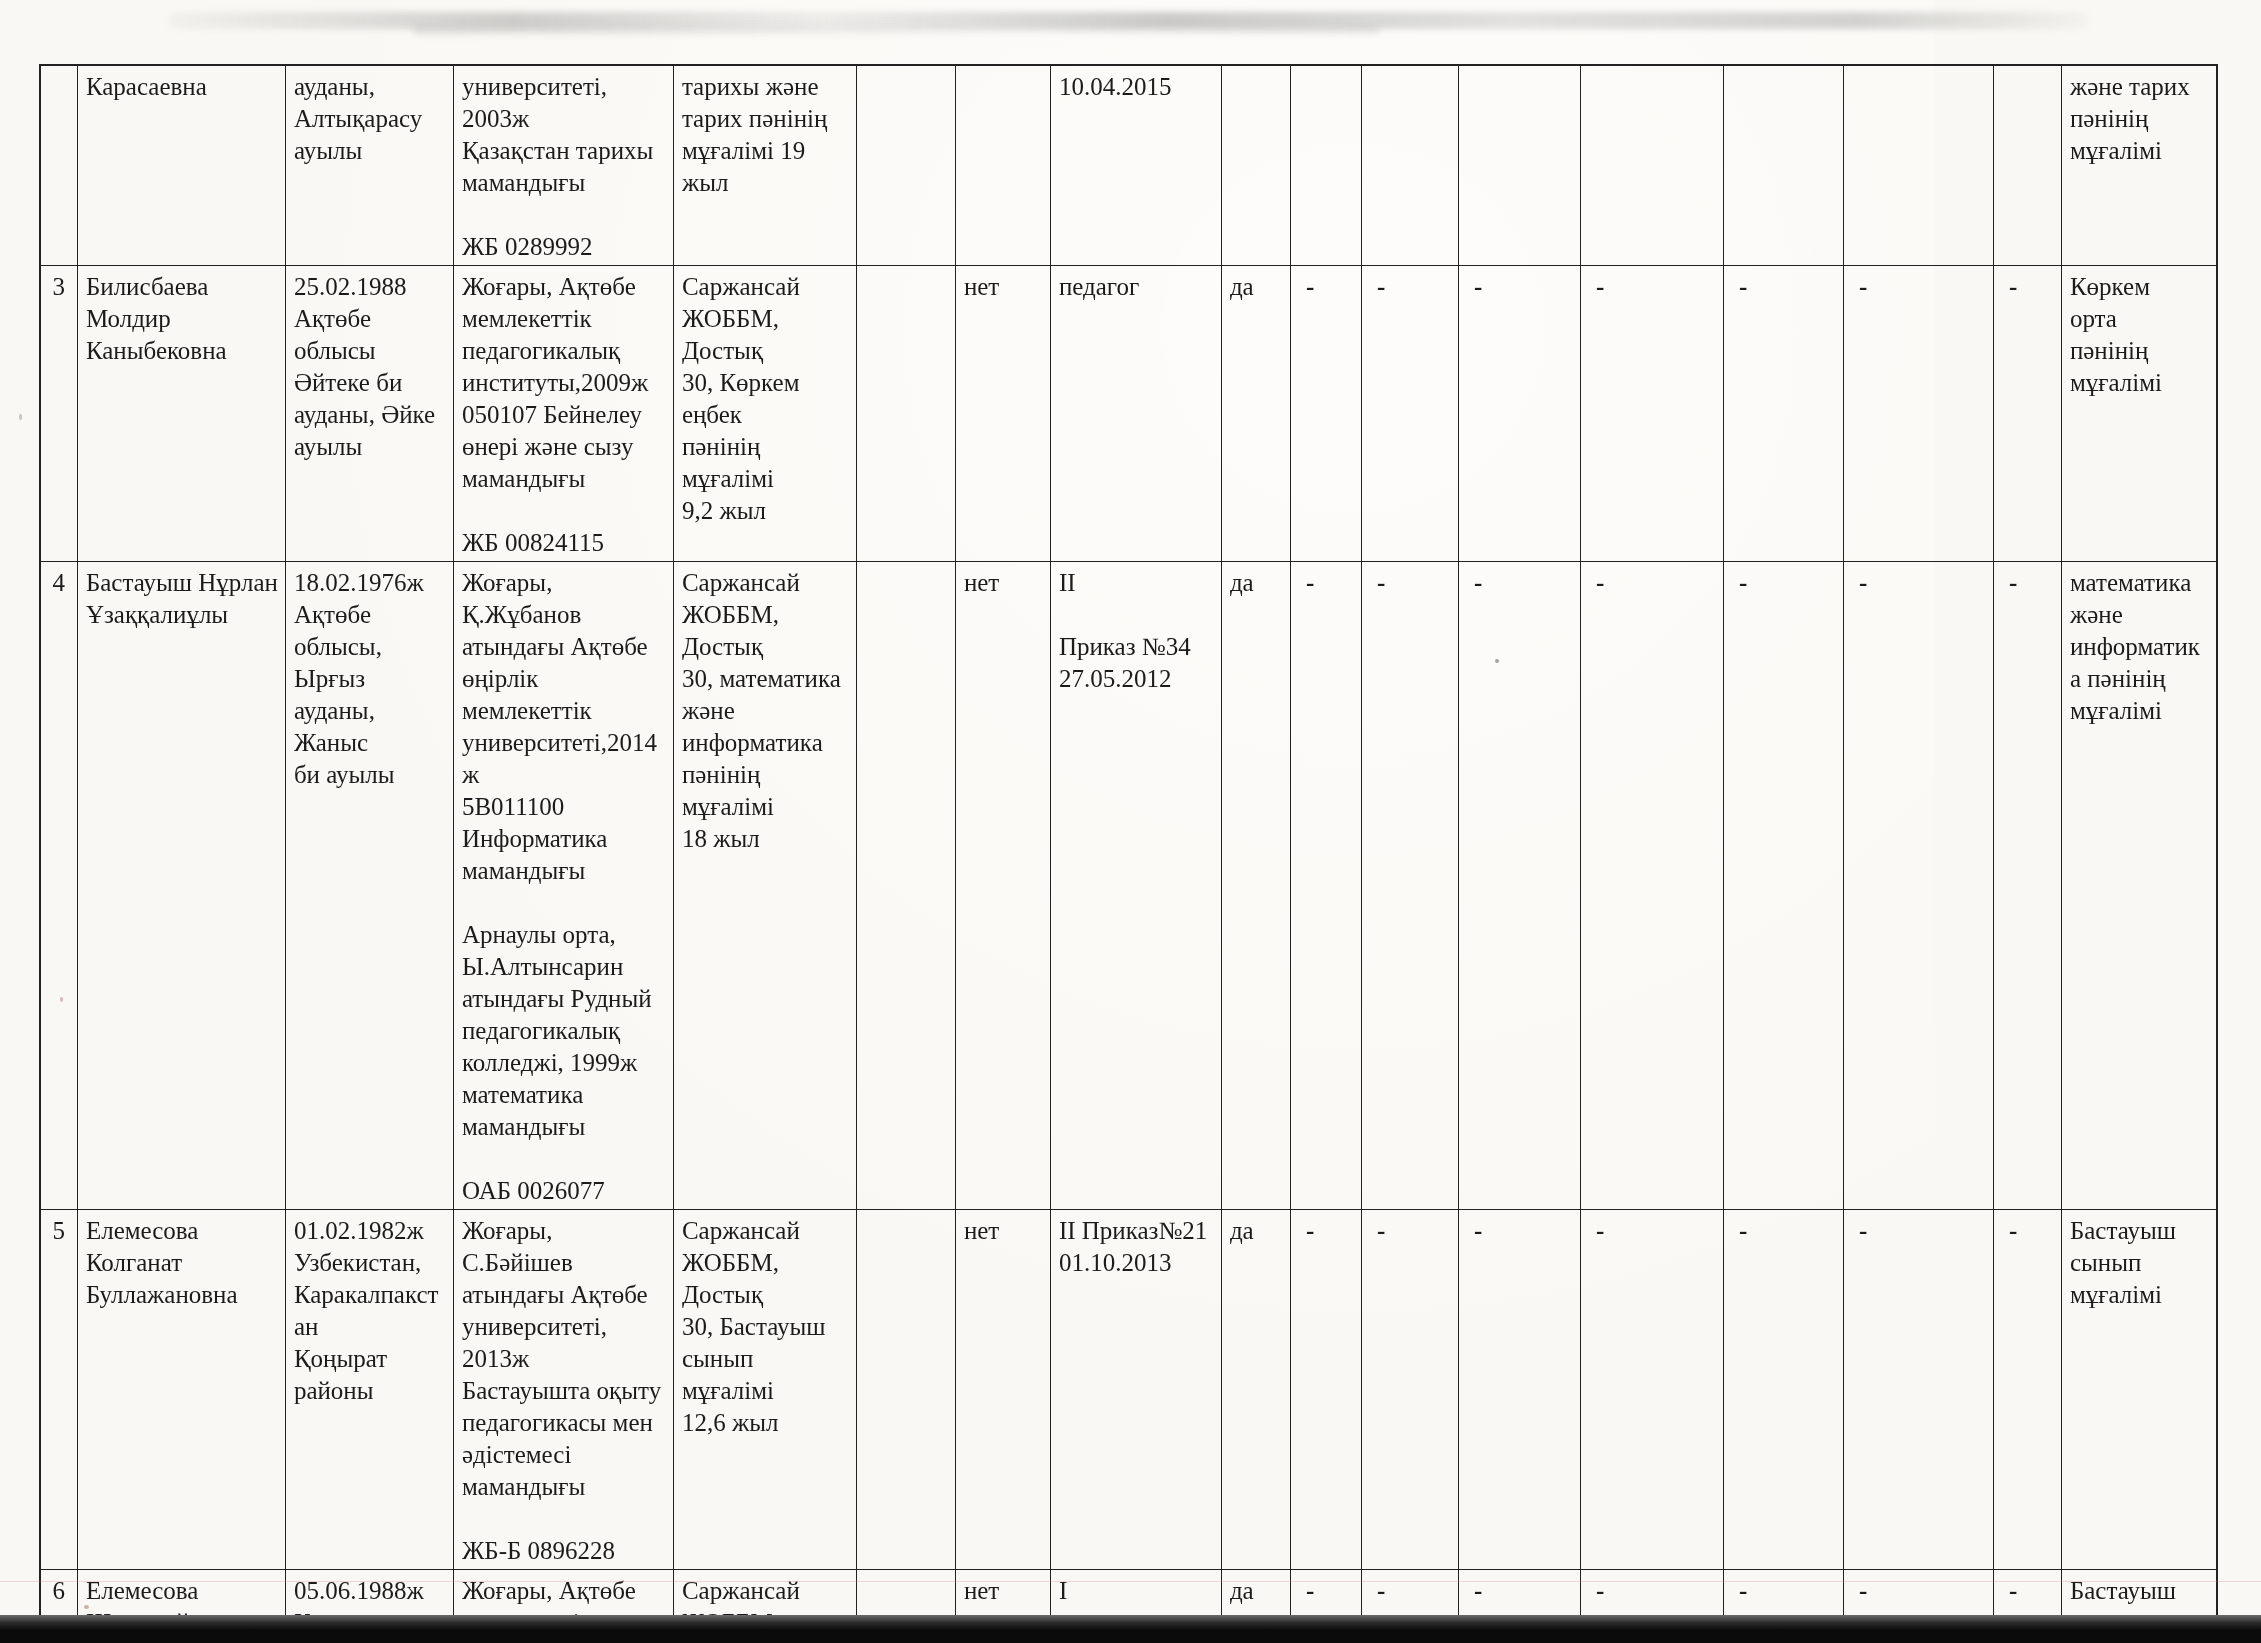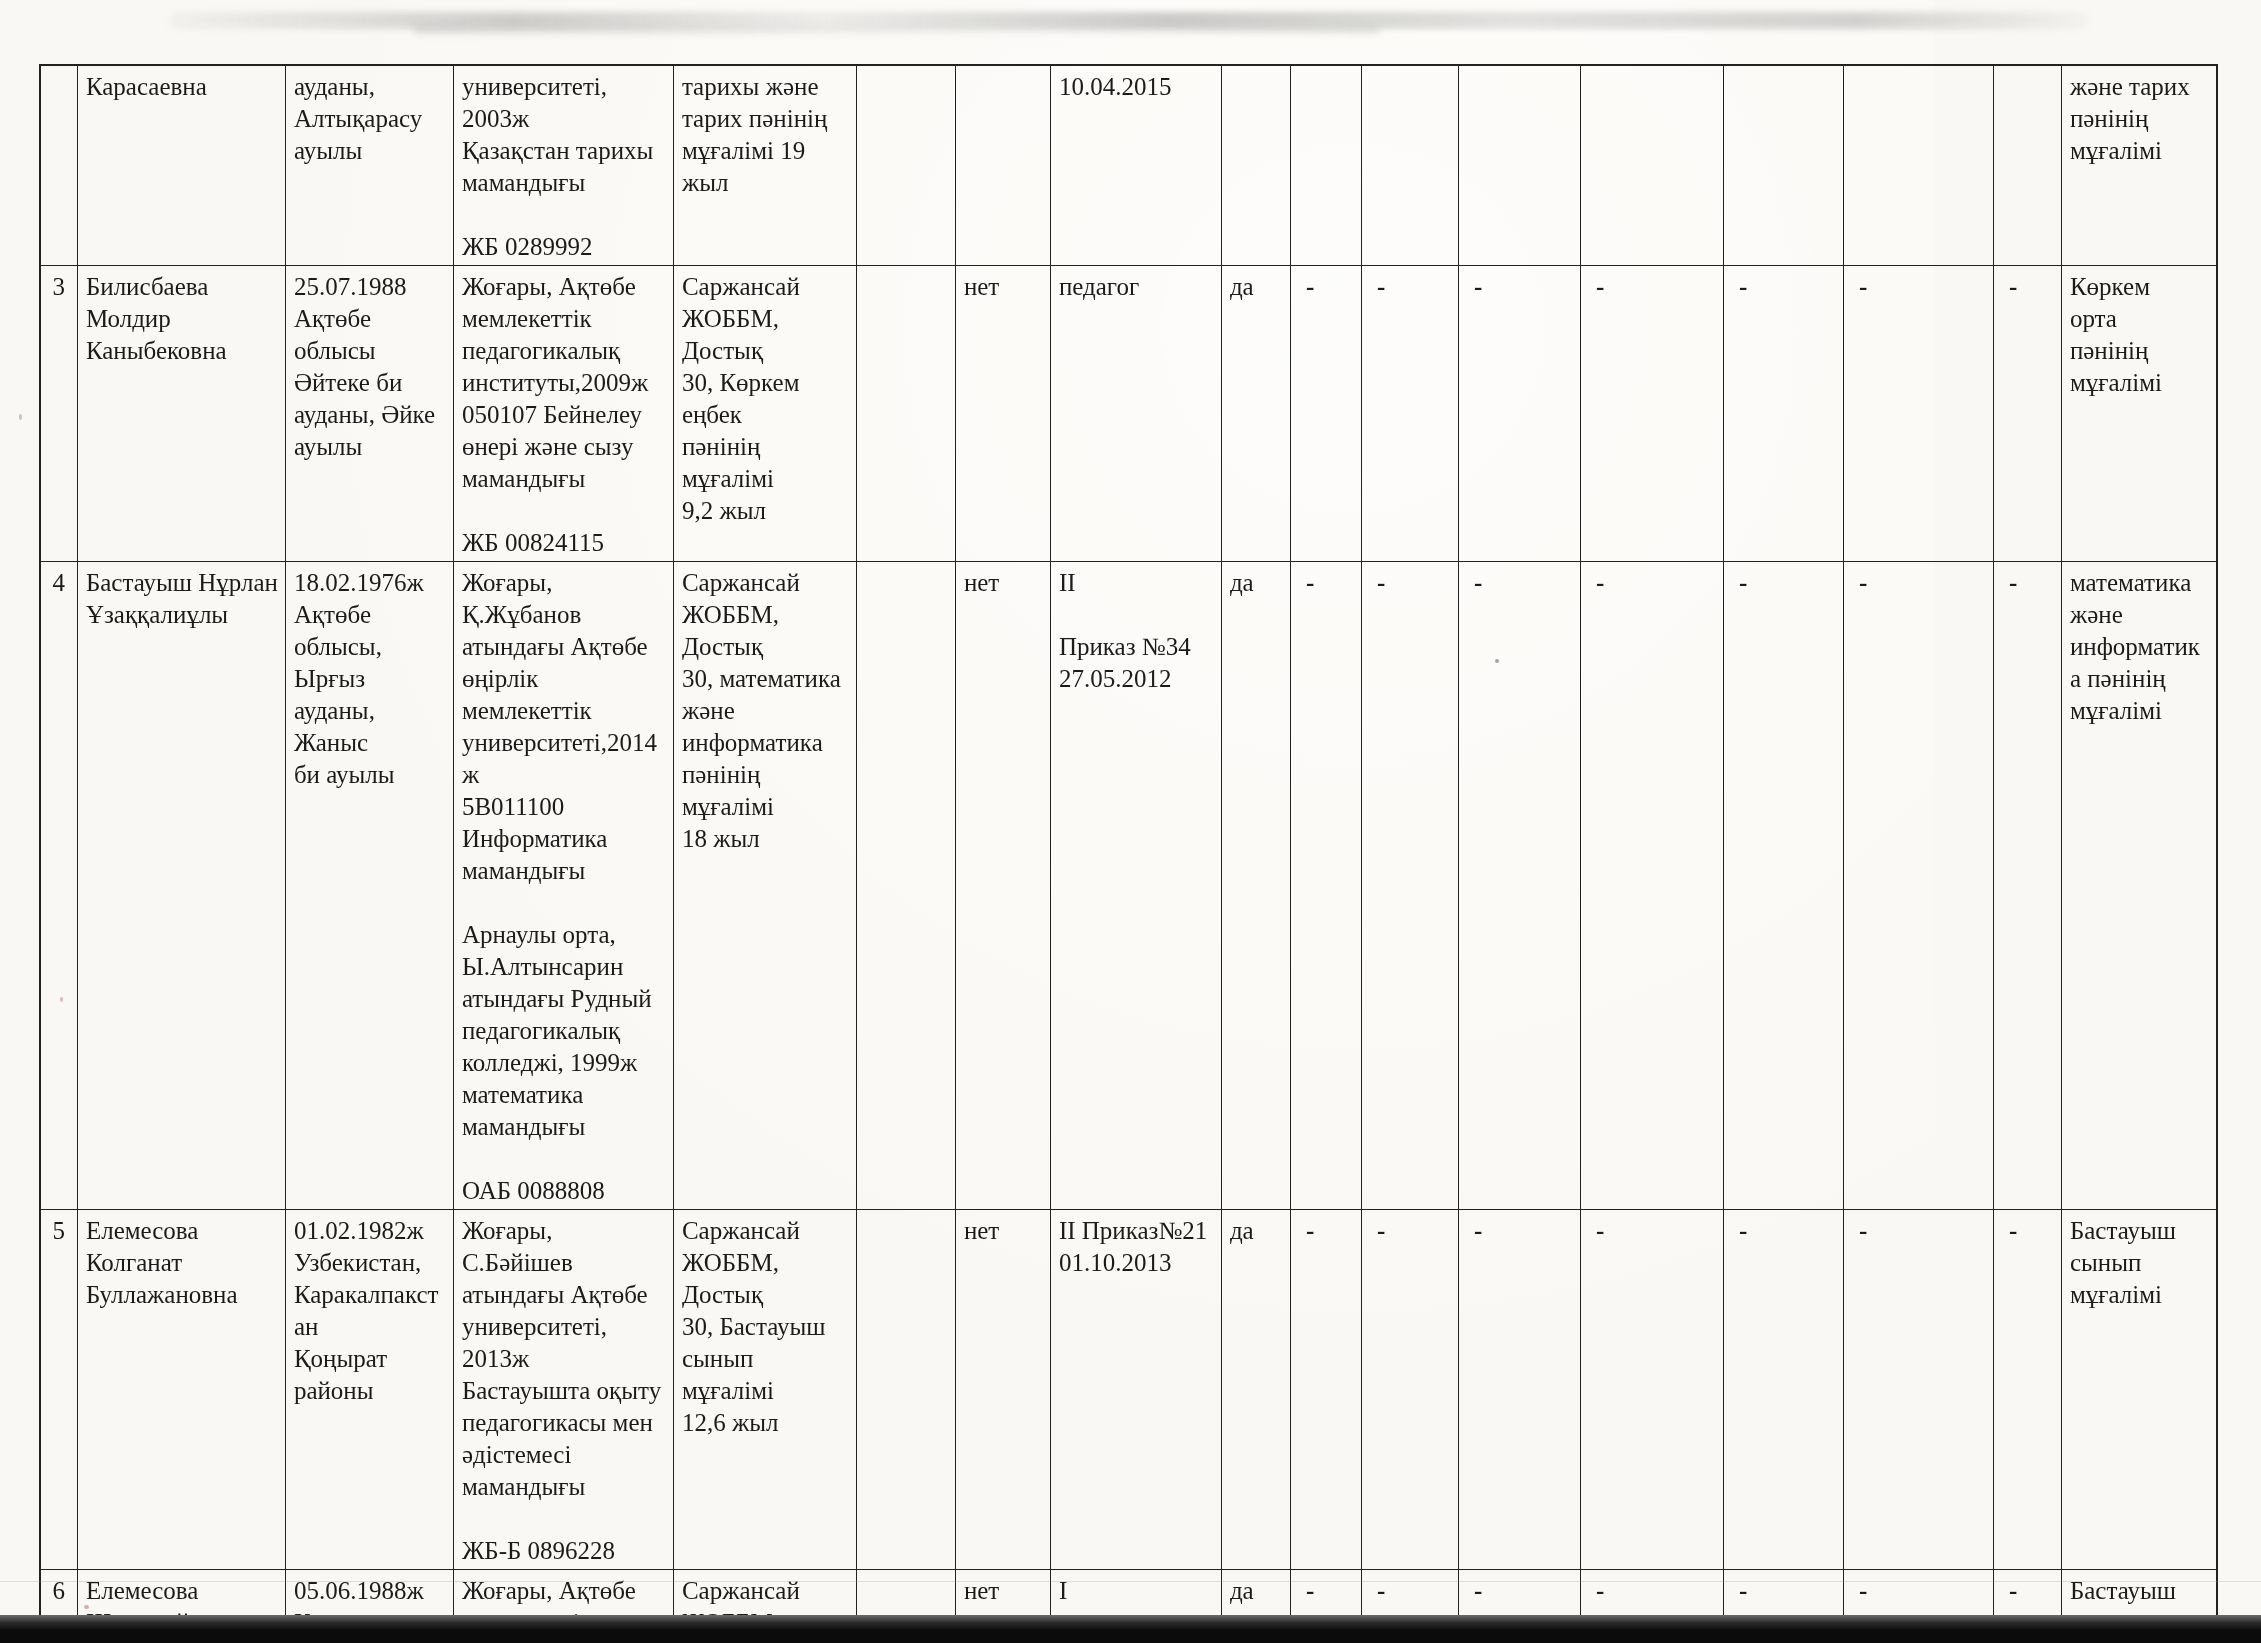--- a/index.html
+++ b/index.html
@@ -150,21 +150,21 @@
           <td class="c-dash"></td>
           <td>және тарих
 пәнінің
 мұғалімі</td>
         </tr>
         <tr style="height: 290px;">
           <td class="c-num">3</td>
           <td>Билисбаева
 Молдир
 Каныбековна</td>
-          <td>25.07.1988
+          <td>25.02.1988
 Ақтөбе облысы
 Әйтеке би
 ауданы, Әйке
 ауылы</td>
           <td>Жоғары, Ақтөбе
 мемлекеттік
 педагогикалық
 институты,2009ж
 050107 Бейнелеу
 өнері және сызу
@@ -210,21 +210,21 @@
 мамандығы
 
 Арнаулы орта,
 Ы.Алтынсарин
 атындағы Рудный
 педагогикалық
 колледжі, 1999ж
 математика
 мамандығы
 
-ОАБ 0088808</td>
+ОАБ 0026077</td>
           <td>Саржансай
 ЖОББМ, Достық
 30, математика
 және
 информатика
 пәнінің мұғалімі
 18 жыл</td>
           <td></td>
           <td>нет</td>
           <td>II

